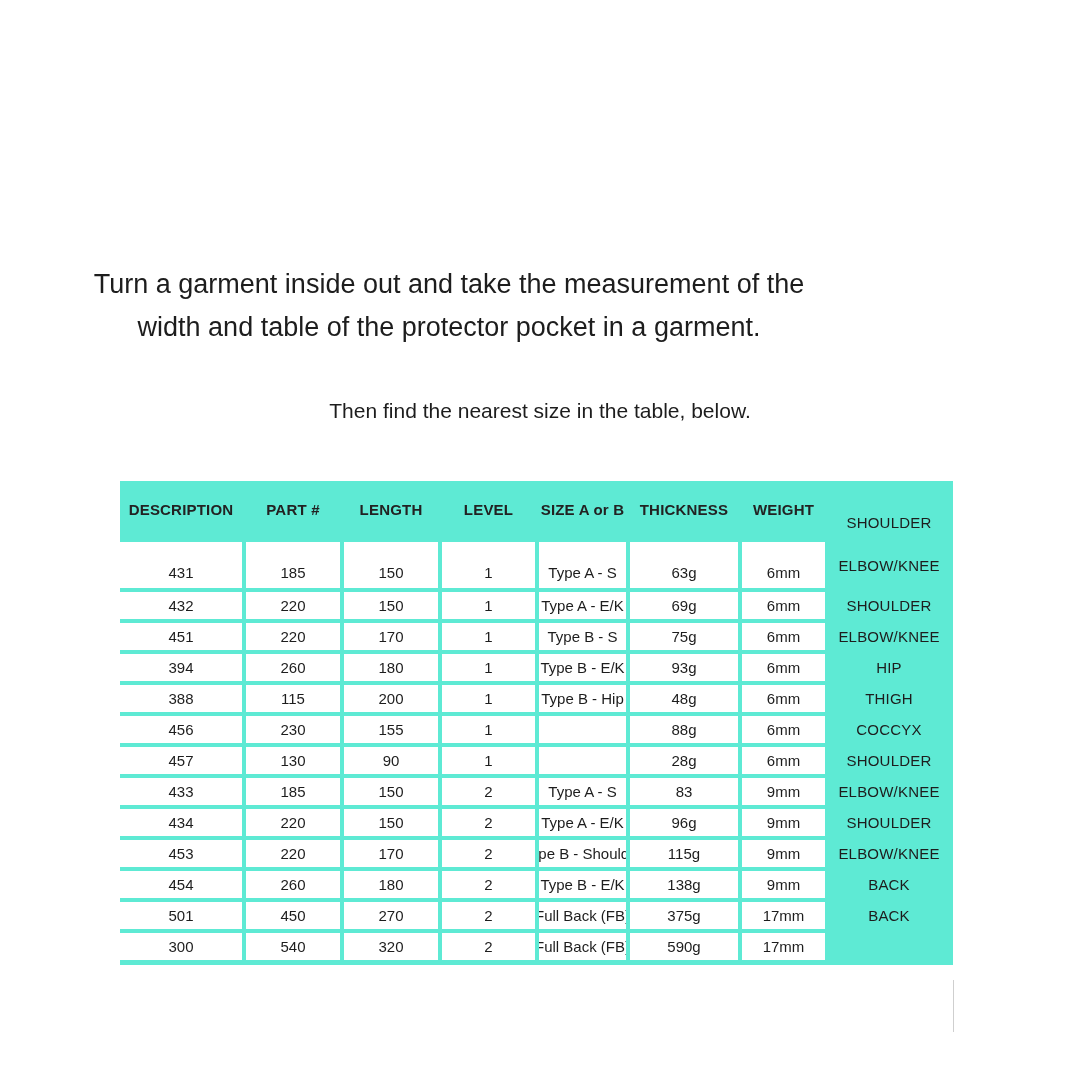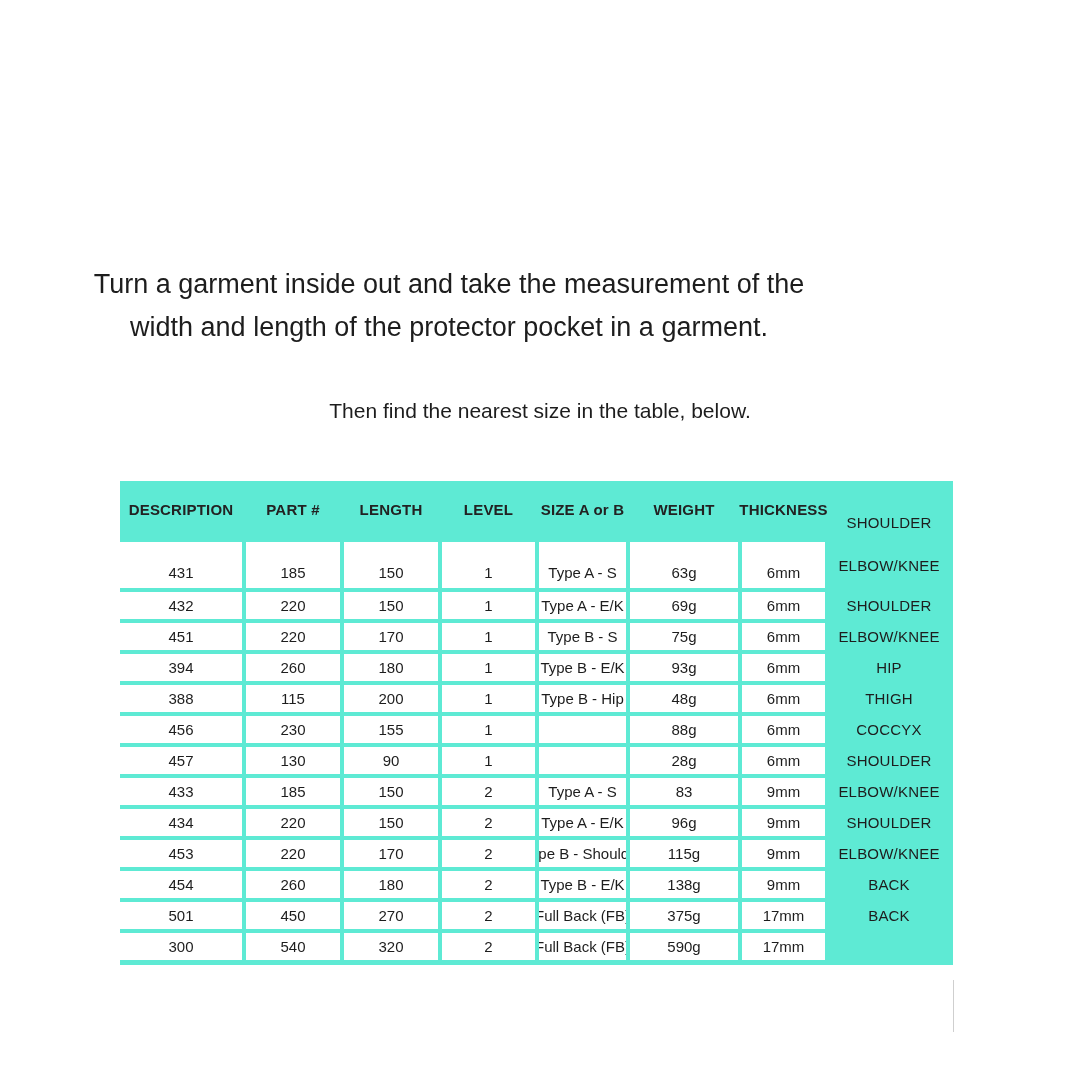--- a/index.html
+++ b/index.html
@@ -105,35 +105,35 @@
   }
 </style>
 </head>
 <body>
 
 <div id="canvas">
 
 
   <div class="intro-block">
     <div>Turn a garment inside out and take the measurement of the</div>
-    <div>width and length of the protector pocket in a garment.</div>
+    <div>width and table of the protector pocket in a garment.</div>
   </div>
 
   <div class="intro2-block">
     <div>Then find the nearest size in the table, below.</div>
   </div>
 
   <div id="size-table">
     <div class="th">DESCRIPTION</div>
     <div class="th">PART #</div>
     <div class="th">LENGTH</div>
     <div class="th">LEVEL</div>
     <div class="th">SIZE A or B</div>
+    <div class="th">THICKNESS</div>
     <div class="th">WEIGHT</div>
-    <div class="th">THICKNESS</div>
 
   <div class="cell desc tall">SHOULDER</div>
       <div class="cell tall">431</div>
       <div class="cell tall">185</div>
       <div class="cell tall">150</div>
       <div class="cell tall">1</div>
       <div class="cell tall">Type A - S</div>
       <div class="cell tall">63g</div>
       <div class="cell tall">6mm</div>
       <div class="cell desc">ELBOW/KNEE</div>

